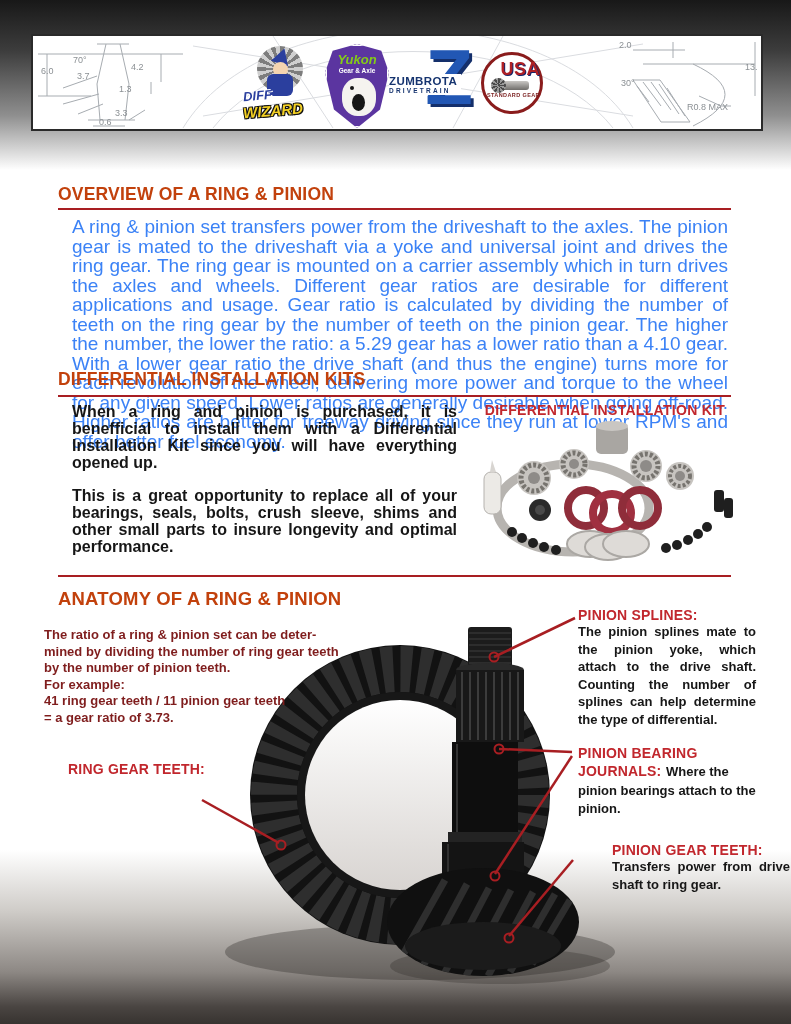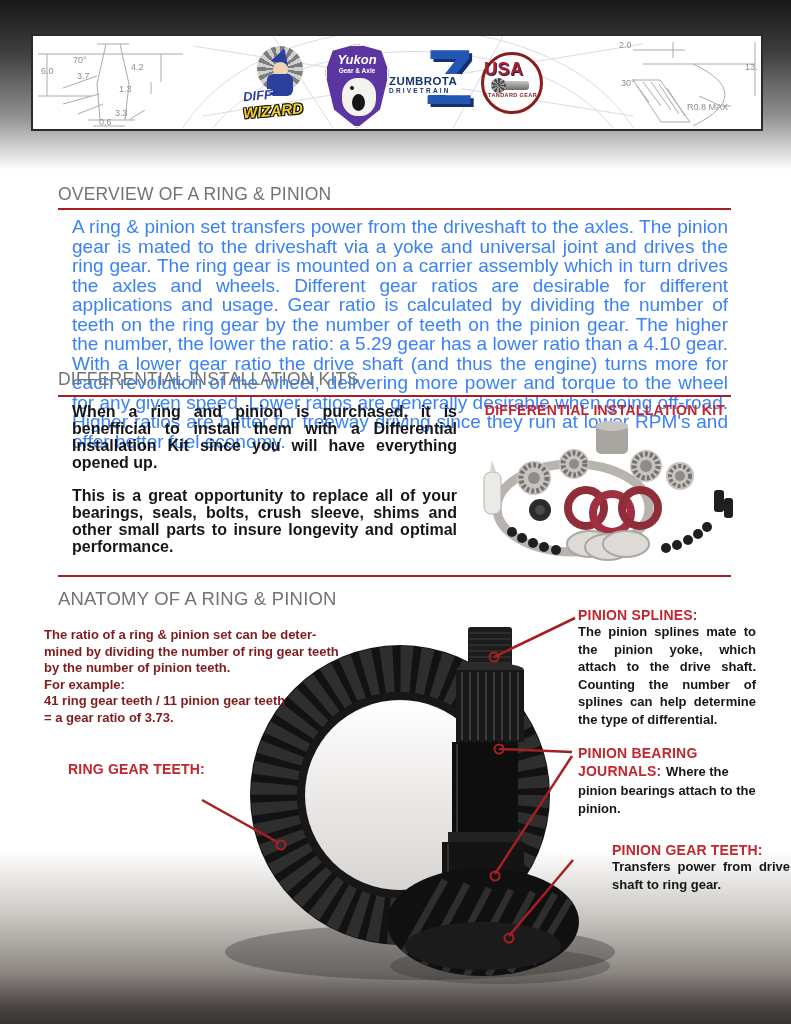--- a/index.html
+++ b/index.html
@@ -23,44 +23,44 @@
     border-right:9px solid transparent;border-bottom:16px solid #2b3f9e;transform:rotate(18deg);}
   .dw-face{position:absolute;left:30px;top:16px;width:15px;height:15px;border-radius:50%;background:#f3d4b0;}
   .dw-body{position:absolute;left:24px;top:28px;width:26px;height:22px;border-radius:6px;background:#2b3f9e;}
   .dw-t1{position:absolute;left:0px;top:42px;font-weight:bold;font-style:italic;font-size:13px;color:#2b3f9e;
     transform:rotate(-5deg);text-shadow:1px 1px 0 #fff,-1px -1px 0 #fff;}
   .dw-t2{position:absolute;left:0px;top:56px;font-weight:bold;font-style:italic;font-size:15px;color:#f3d024;
     transform:rotate(-5deg);text-shadow:1px 1px 0 #111,-1px -1px 0 #111,1px -1px 0 #111,-1px 1px 0 #111;}
   .logo-yk{left:292px;top:8px;width:64px;height:84px;}
   .yk-shield{position:absolute;inset:0;background:#5b35a0;border:2px solid #fff;box-shadow:0 0 0 2px #3c2070;
     clip-path:polygon(50% 0,88% 8%,100% 34%,86% 78%,50% 100%,14% 78%,0 34%,12% 8%);text-align:center;}
-  .yk-name{font-weight:bold;font-style:italic;font-size:13px;color:#ffffff;margin-top:6px;}
+  .yk-name{font-weight:bold;font-style:italic;font-size:13px;color:#84cc16;margin-top:6px;}
   .yk-sub{font-weight:bold;font-size:6.5px;color:#fff;}
   .yk-bear{position:absolute;left:15px;top:32px;width:34px;height:38px;border-radius:45%;background:#f5f3ef;}
   .yk-mouth{position:absolute;left:10px;top:16px;width:13px;height:17px;border-radius:50%;background:#161616;}
   .yk-eye{position:absolute;left:8px;top:8px;width:4px;height:4px;border-radius:50%;background:#161616;}
   .logo-zb{left:362px;top:10px;width:78px;height:78px;}
   .zb-z{position:absolute;right:0px;top:-8px;font-size:78px;font-weight:bold;color:#2257b4;
     text-shadow:3px 3px 0 #142f6b;line-height:1;}
   .zb-band{position:absolute;left:-6px;top:28px;width:72px;background:#fff;padding:1px 0;}
   .zb-t1{font-weight:bold;font-size:11.5px;color:#16346f;letter-spacing:.4px;}
   .zb-t2{font-weight:bold;font-size:6.5px;color:#16346f;letter-spacing:2.2px;}
   .logo-usa{left:448px;top:16px;width:62px;height:62px;}
   .usa-circle{position:absolute;inset:0;border-radius:50%;background:#fff;border:3px solid #8a1c1c;
-    box-sizing:border-box;text-align:left;}
+    box-sizing:border-box;text-align:right;}
   .usa-t1{font-weight:bold;font-size:18px;color:#b02025;letter-spacing:.5px;margin-top:4px;
     text-shadow:1px 1px 0 #15266b;}
   .usa-shaft{margin:1px auto 0;width:34px;height:9px;border-radius:3px;
     background:linear-gradient(180deg,#c9c7c4,#6f6d6a);position:relative;}
   .usa-gear{position:absolute;left:-4px;top:-3px;width:15px;height:15px;border-radius:50%;
     background:repeating-conic-gradient(#4a4a4a 0 20deg,#9a9a9a 20deg 40deg);}
   .usa-t2{font-weight:bold;font-size:5.5px;color:#7a1f1f;letter-spacing:.4px;margin-top:2px;}
   
   .page-title{position:absolute;left:44px;top:138px;font-size:26px;font-weight:bold;letter-spacing:.5px;color:#101010;}
-  .sec-head{position:absolute;font-size:17.5px;font-weight:normal;color:#737373;letter-spacing:.2px;}
+  .sec-head{position:absolute;font-size:17.5px;font-weight:bold;color:#c2410c;letter-spacing:.2px;}
   .rule{position:absolute;left:58px;width:673px;height:2px;background:#a81e22;}
   .body-text{position:absolute;font-size:19px;line-height:19.5px;text-align:justify;color:#3b82f6;}
   .kit-col{position:absolute;left:72px;top:403px;width:385px;font-size:16px;font-weight:bold;
     line-height:17px;text-align:justify;color:#161616;}
   .kit-col p{margin:0 0 16px 0;}
   .kit-label{position:absolute;left:460px;top:402px;width:290px;text-align:center;font-size:14px;
     font-weight:bold;color:#c1272d;letter-spacing:.3px;}
   .kit-photo{position:absolute;left:478px;top:420px;width:266px;height:150px;}
   
   .floor{position:absolute;left:0;top:850px;width:791px;height:174px;

